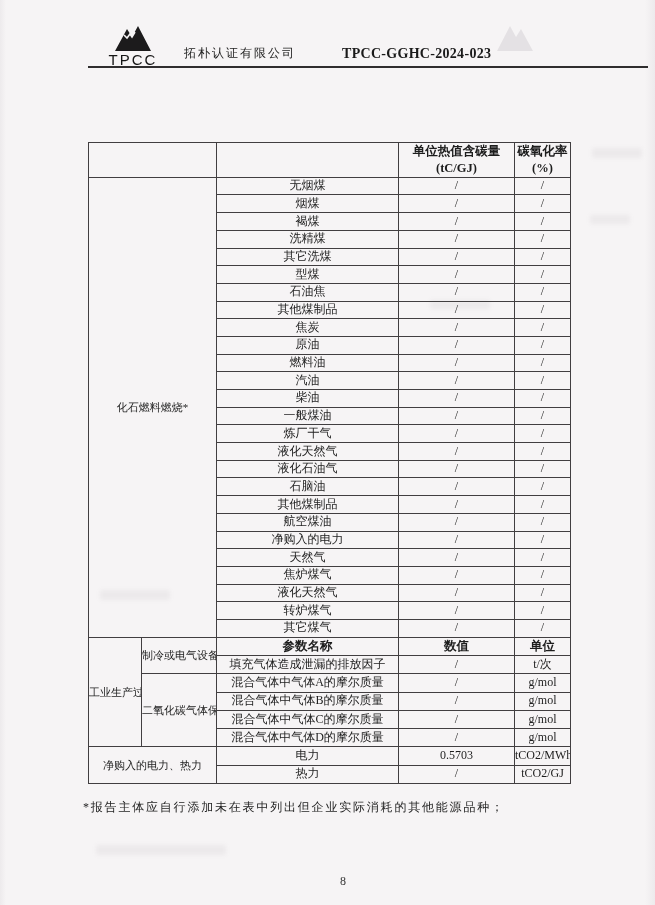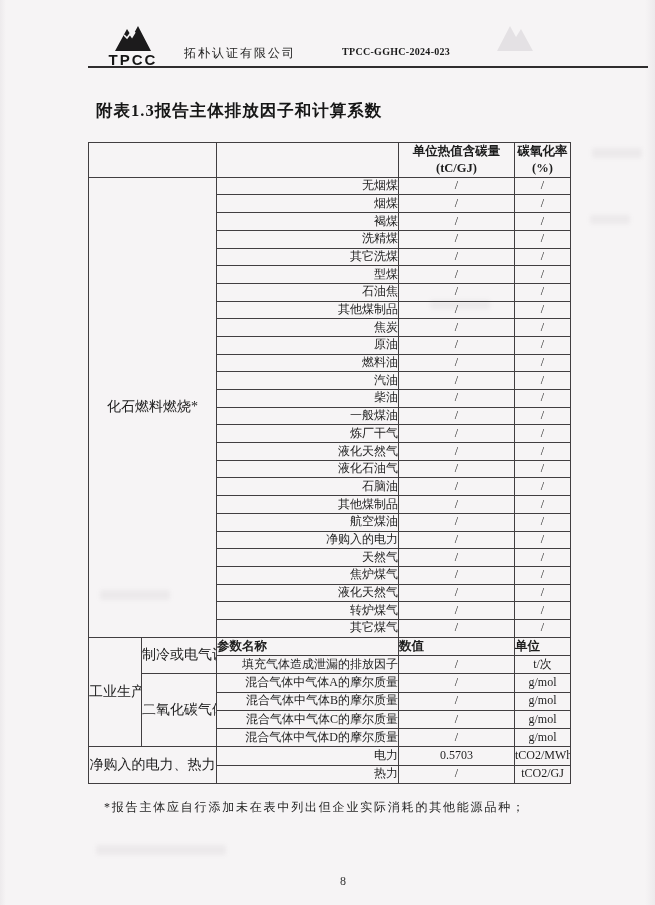--- a/index.html
+++ b/index.html
@@ -8,45 +8,45 @@
     background:#f6f4f5;
     background-image:linear-gradient(90deg, rgba(210,205,210,.25) 0, rgba(246,244,245,0) 6px),
                      linear-gradient(270deg, rgba(214,209,214,.28) 0, rgba(246,244,245,0) 10px);
     font-family:"Liberation Serif","DejaVu Serif",serif;
     color:#1f1f1f;
   }
   
   .logo{position:absolute;left:101px;top:24px;width:64px;text-align:center;}
   .logo .mark{display:block;margin:0 auto;}
   .logo .logo-text{display:block;font-family:"Liberation Sans","DejaVu Sans",sans-serif;
-    font-weight:bold;font-size:15px;letter-spacing:2px;color:#161616;line-height:1;margin-top:-2px;}
+    font-weight:normal;font-size:15px;letter-spacing:2px;color:#161616;line-height:1;margin-top:-2px;}
   .company{position:absolute;left:184px;top:45px;font-size:12px;letter-spacing:2px;color:#222;}
-  .docnum{position:absolute;left:342px;top:46px;font-size:10px;font-weight:bold;
+  .docnum{position:absolute;left:342px;top:46px;font-size:14px;font-weight:bold;
     font-family:"Liberation Serif","DejaVu Serif",serif;color:#1a1a1a;letter-spacing:.3px;}
   .header-rule{position:absolute;left:88px;top:66px;width:560px;height:2px;background:#2f2d2e;}
   .ghost-logo{position:absolute;left:494px;top:24px;opacity:.16;transform:scaleX(-1);filter:blur(.6px);}
   
   .page-title{position:absolute;left:96px;top:100px;font-size:16.5px;font-weight:bold;
     letter-spacing:1px;color:#161616;}
   
   table.main{position:absolute;left:88px;top:142px;width:482px;border-collapse:collapse;
     table-layout:fixed;font-size:12px;color:#1d1d1d;}
   table.main td{border:1px solid #413e40;padding:0;overflow:hidden;white-space:nowrap;
     vertical-align:middle;line-height:1.15;}
   tr.hr0 td{height:33px;text-align:center;}
   tr.fr td{height:16.7px;}
   tr.br td{height:17.3px;}
   td.hdr{text-align:center;font-weight:bold;font-size:12.5px;}
   td.hdr div{line-height:1.35;}
-  td.ph{text-align:left;font-weight:bold;font-size:12.5px;}
-  td.name{text-align:right;padding-left:4px;}
+  td.ph{text-align:center;font-weight:bold;font-size:12.5px;}
+  td.name{text-align:center;padding-left:4px;}
   td.c{text-align:center;}
-  td.cat{text-align:center;font-size:14px;white-space:normal;line-height:1.5;padding:0 2px;}
-  
-  .footnote{position:absolute;left:104px;font-size:12px;letter-spacing:1.8px;color:#242424;}
+  td.cat{text-align:center;font-size:11px;white-space:normal;line-height:1.5;padding:0 2px;}
+  
+  .footnote{position:absolute;left:83px;font-size:12px;letter-spacing:1.8px;color:#242424;}
   .fn1{top:799px;}
   .fn2{top:829px;}
   .page-number{position:absolute;left:340px;top:874px;font-size:12px;color:#333;}
   
   .ghost{position:absolute;background:rgba(122,112,126,.08);filter:blur(2px);border-radius:2px;}
 </style>
 </head>
 <body>
 
 <div class="page">
@@ -64,21 +64,20 @@
   <svg class="ghost-logo" width="42" height="30" viewBox="0 0 42 30">
     <path d="M3 27 L15 5 L20 13 L26 2 L39 27 Z" fill="#8d8490"></path>
   </svg>
 
   <div class="ghost" style="left:592px;top:148px;width:50px;height:10px;"></div>
   <div class="ghost" style="left:590px;top:215px;width:40px;height:9px;"></div>
   <div class="ghost" style="left:430px;top:300px;width:60px;height:9px;"></div>
   <div class="ghost" style="left:100px;top:590px;width:70px;height:10px;"></div>
   <div class="ghost" style="left:96px;top:845px;width:130px;height:10px;"></div>
 
-  <div class="page-title">附表1.3报告主体排放因子和计算系数</div>
 
   <table class="main">
     <colgroup>
       <col style="width:53px">
         <col style="width:75px">
         <col style="width:182px">
       <col style="width:116px">
         <col style="width:56px">
     </colgroup>
     <tbody id="tb">

